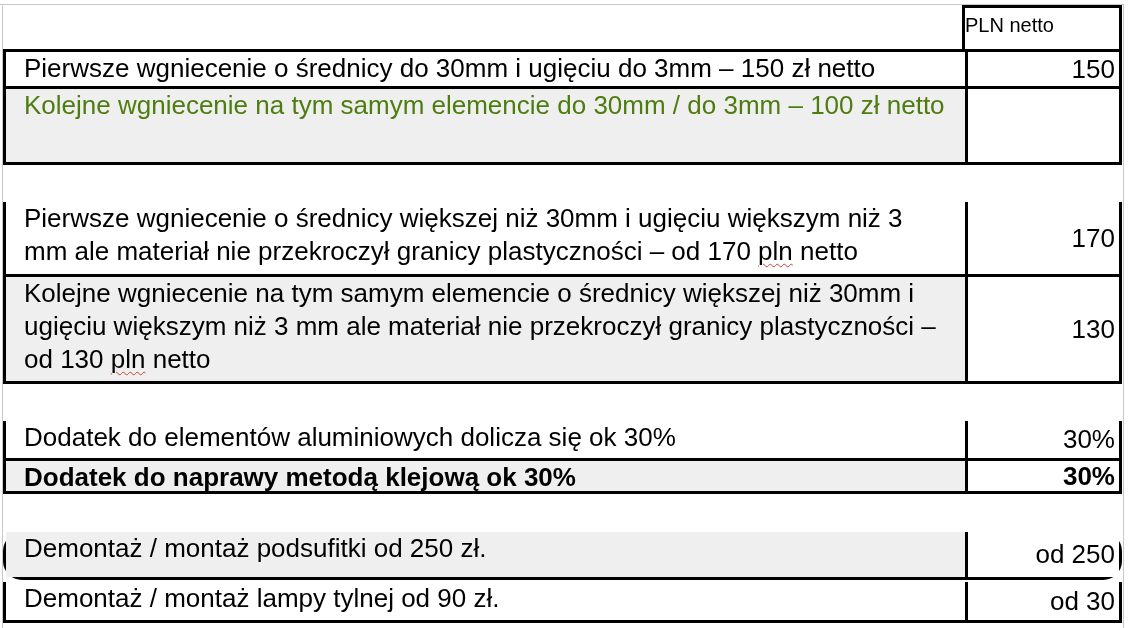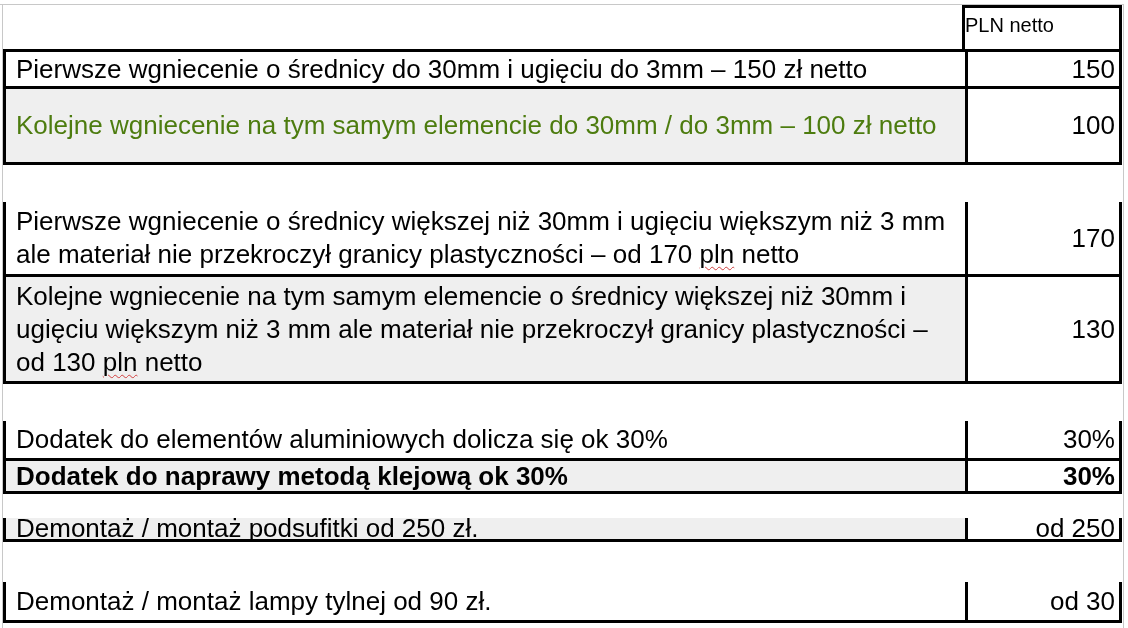--- a/index.html
+++ b/index.html
@@ -51,25 +51,25 @@
     .row.boxed {
       border: 3px solid #000000;
     }
     .row.boxed + .row.boxed {
       border-top: none;
     }
     .cell-desc {
       width: 962px;
       box-sizing: border-box;
       border-right: 3px solid #000000;
-      padding: 0 10px;
+      padding: 0 18px;
       font-size: 26px;
       line-height: 33px;
       display: flex;
-      align-items: center;
+      align-items: flex-start;
     }
     .cell-price {
       flex: 1;
       box-sizing: border-box;
       padding: 0 4px;
       font-size: 26px;
       line-height: 33px;
       text-align: center;
       display: flex;
       align-items: center;
@@ -127,21 +127,20 @@
   <div class="row boxed" style="top:49px;height:40px;">
     <div class="cell-desc">
       <span class="desc-text">Pierwsze wgniecenie o średnicy do 30mm i ugięciu do 3mm – 150 zł netto</span>
     </div>
     <div class="cell-price">150</div>
   </div>
   <div class="row boxed shaded" style="top:89px;height:76px;">
     <div class="cell-desc gray-text">
       <span class="desc-text">Kolejne wgniecenie na tym samym elemencie do 30mm / do 3mm – 100 zł netto</span>
     </div>
-    <div class="cell-price">100</div>
   </div>
 
   <div class="row boxed" style="top:202px;height:75px;">
     <div class="cell-desc">
       <span class="desc-text"><span>Pierwsze wgniecenie o średnicy większej niż 30mm i ugięciu większym niż 3 mm ale materiał nie przekroczył granicy plastyczności – od 170 </span><span class="spellcheck">pln</span><span> netto</span></span>
     </div>
     <div class="cell-price">170</div>
   </div>
   <div class="row boxed shaded" style="top:277px;height:107px;">
     <div class="cell-desc">
@@ -155,21 +154,21 @@
       <span class="desc-text">Dodatek do elementów aluminiowych dolicza się ok 30%</span>
     </div>
     <div class="cell-price">30%</div>
   </div>
   <div class="row boxed shaded" style="top:461px;height:33px;font-weight:bold;">
     <div class="cell-desc">
       <span class="desc-text">Dodatek do naprawy metodą klejową ok 30%</span>
     </div>
     <div class="cell-price">30%</div>
   </div>
-  <div class="row boxed shaded" style="top:518px;height:24px;">
+  <div class="row boxed shaded" style="top:532px;height:48px;border-radius:19px;">
     <div class="cell-desc">
       <span class="desc-text">Demontaż / montaż podsufitki od 250 zł.</span>
     </div>
     <div class="cell-price">od 250</div>
   </div>
   <div class="row boxed" style="top:582px;height:41px;">
     <div class="cell-desc">
       <span class="desc-text">Demontaż / montaż lampy tylnej od 90 zł.</span>
     </div>
     <div class="cell-price">od 30</div>

